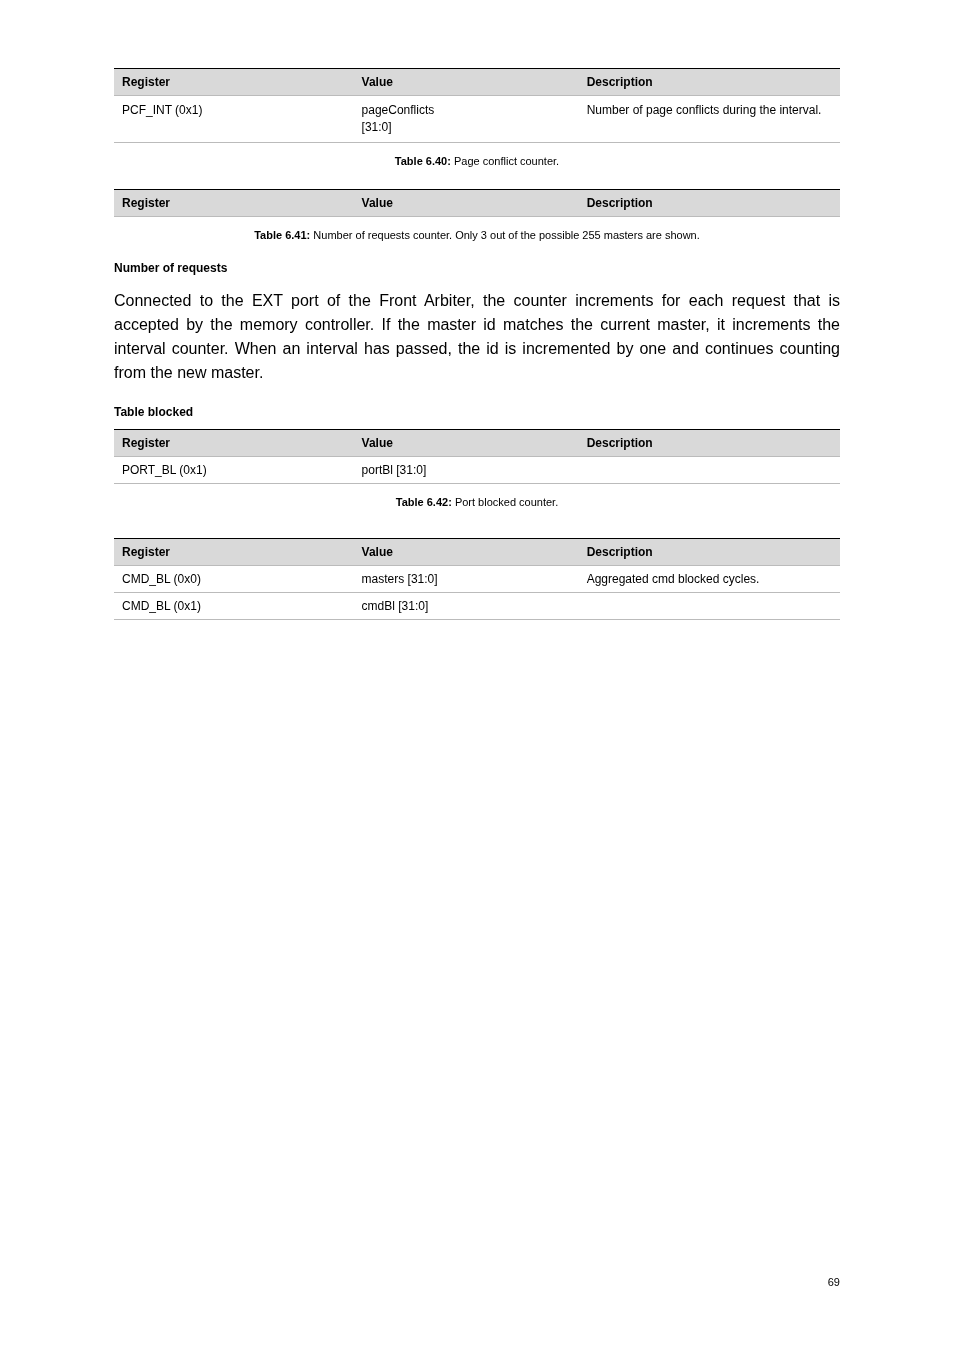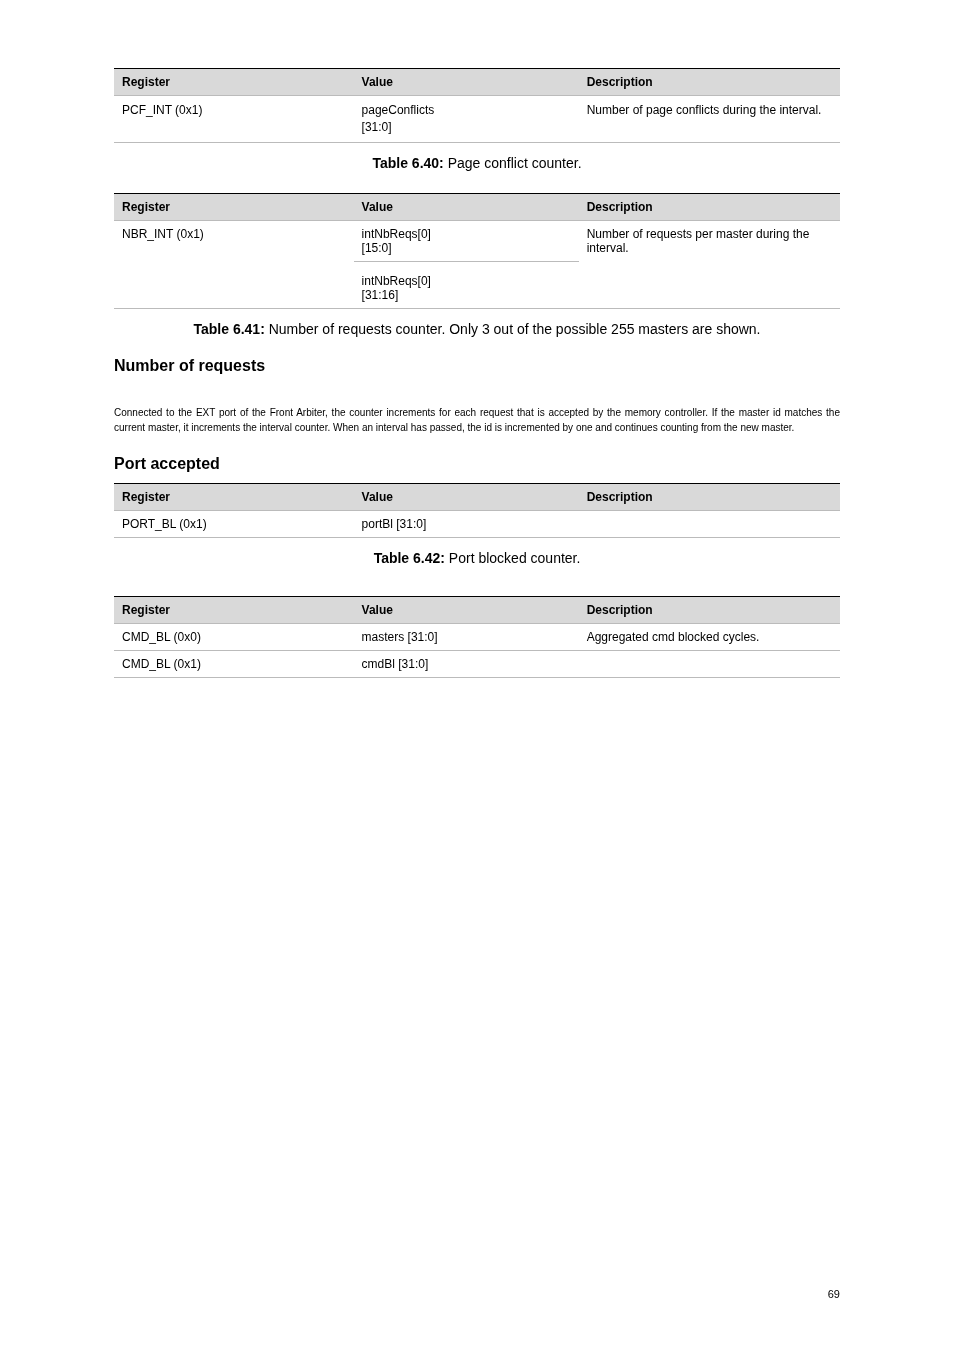--- a/index.html
+++ b/index.html
@@ -32,39 +32,39 @@
     }
     td {
       border-bottom: 1px solid #bbb;
     }
     table.tbl { border-bottom: 1.5px solid #000; }
     th:first-child, td:first-child { width: 33%; }
     th:nth-child(2), td:nth-child(2) { width: 31%; }
     th:nth-child(3), td:nth-child(3) { width: 36%; }
     .subcell-top { border-bottom: 1px solid #bbb; padding-bottom: 8px; margin-bottom: 6px; }
     .section-heading {
-      font-size: 16px;
+      font-size: 12px;
       font-weight: bold;
       margin: 20px 0 10px 0;
     }
     .body-para {
-      font-size: 10px;
+      font-size: 16px;
       line-height: 1.5;
-      margin: 30px 0 18px 0;
+      margin: 14px 0 18px 0;
       text-align: justify;
     }
     .caption {
-      font-size: 14px;
+      font-size: 11px;
       margin-bottom: 8px;
       text-align: center;
     }
     .caption .tnum { font-weight: bold; }
     .page-number {
       position: absolute;
-      bottom: 50px;
+      bottom: 62px;
       right: 114px;
       font-size: 11px;
     }
     td .inner { line-height: 1.4; }
   </style>
 </head>
 <body>
 
 <table class="tbl">
   <thead>
@@ -96,40 +96,32 @@
 
 <table class="tbl">
   <thead>
     <tr>
       <th>Register</th>
       <th>Value</th>
       <th>Description</th>
     </tr>
   </thead>
   <tbody>
-    <tr>
-      <td>NBR_INT (0x1)</td>
-      <td style="padding:0;">
-        <div class="subcell-top" style="padding:6px 8px;">intNbReqs[0]<br>[15:0]</div>
-        <div style="padding:6px 8px;">intNbReqs[0]<br>[31:16]</div>
-      </td>
-      <td>Number of requests per master during the interval.</td>
-    </tr>
   </tbody>
 </table>
 
 <div class="caption" style="margin-top:10px;">
   <span class="tnum">Table 6.41:</span>
   <span>Number of requests counter. Only 3 out of the possible 255 masters are shown.</span>
 </div>
 
 <div class="section-heading">Number of requests</div>
 <div class="body-para">Connected to the EXT port of the Front Arbiter, the counter increments for each request that is accepted by the memory controller. If the master id matches the current master, it increments the interval counter. When an interval has passed, the id is incremented by one and continues counting from the new master.</div>
 
-<div class="section-heading">Port accepted</div>
+<div class="section-heading">Table blocked</div>
 
 <table class="tbl" style="margin-top:8px;">
   <thead>
     <tr>
       <th>Register</th>
       <th>Value</th>
       <th>Description</th>
     </tr>
   </thead>
   <tbody>

